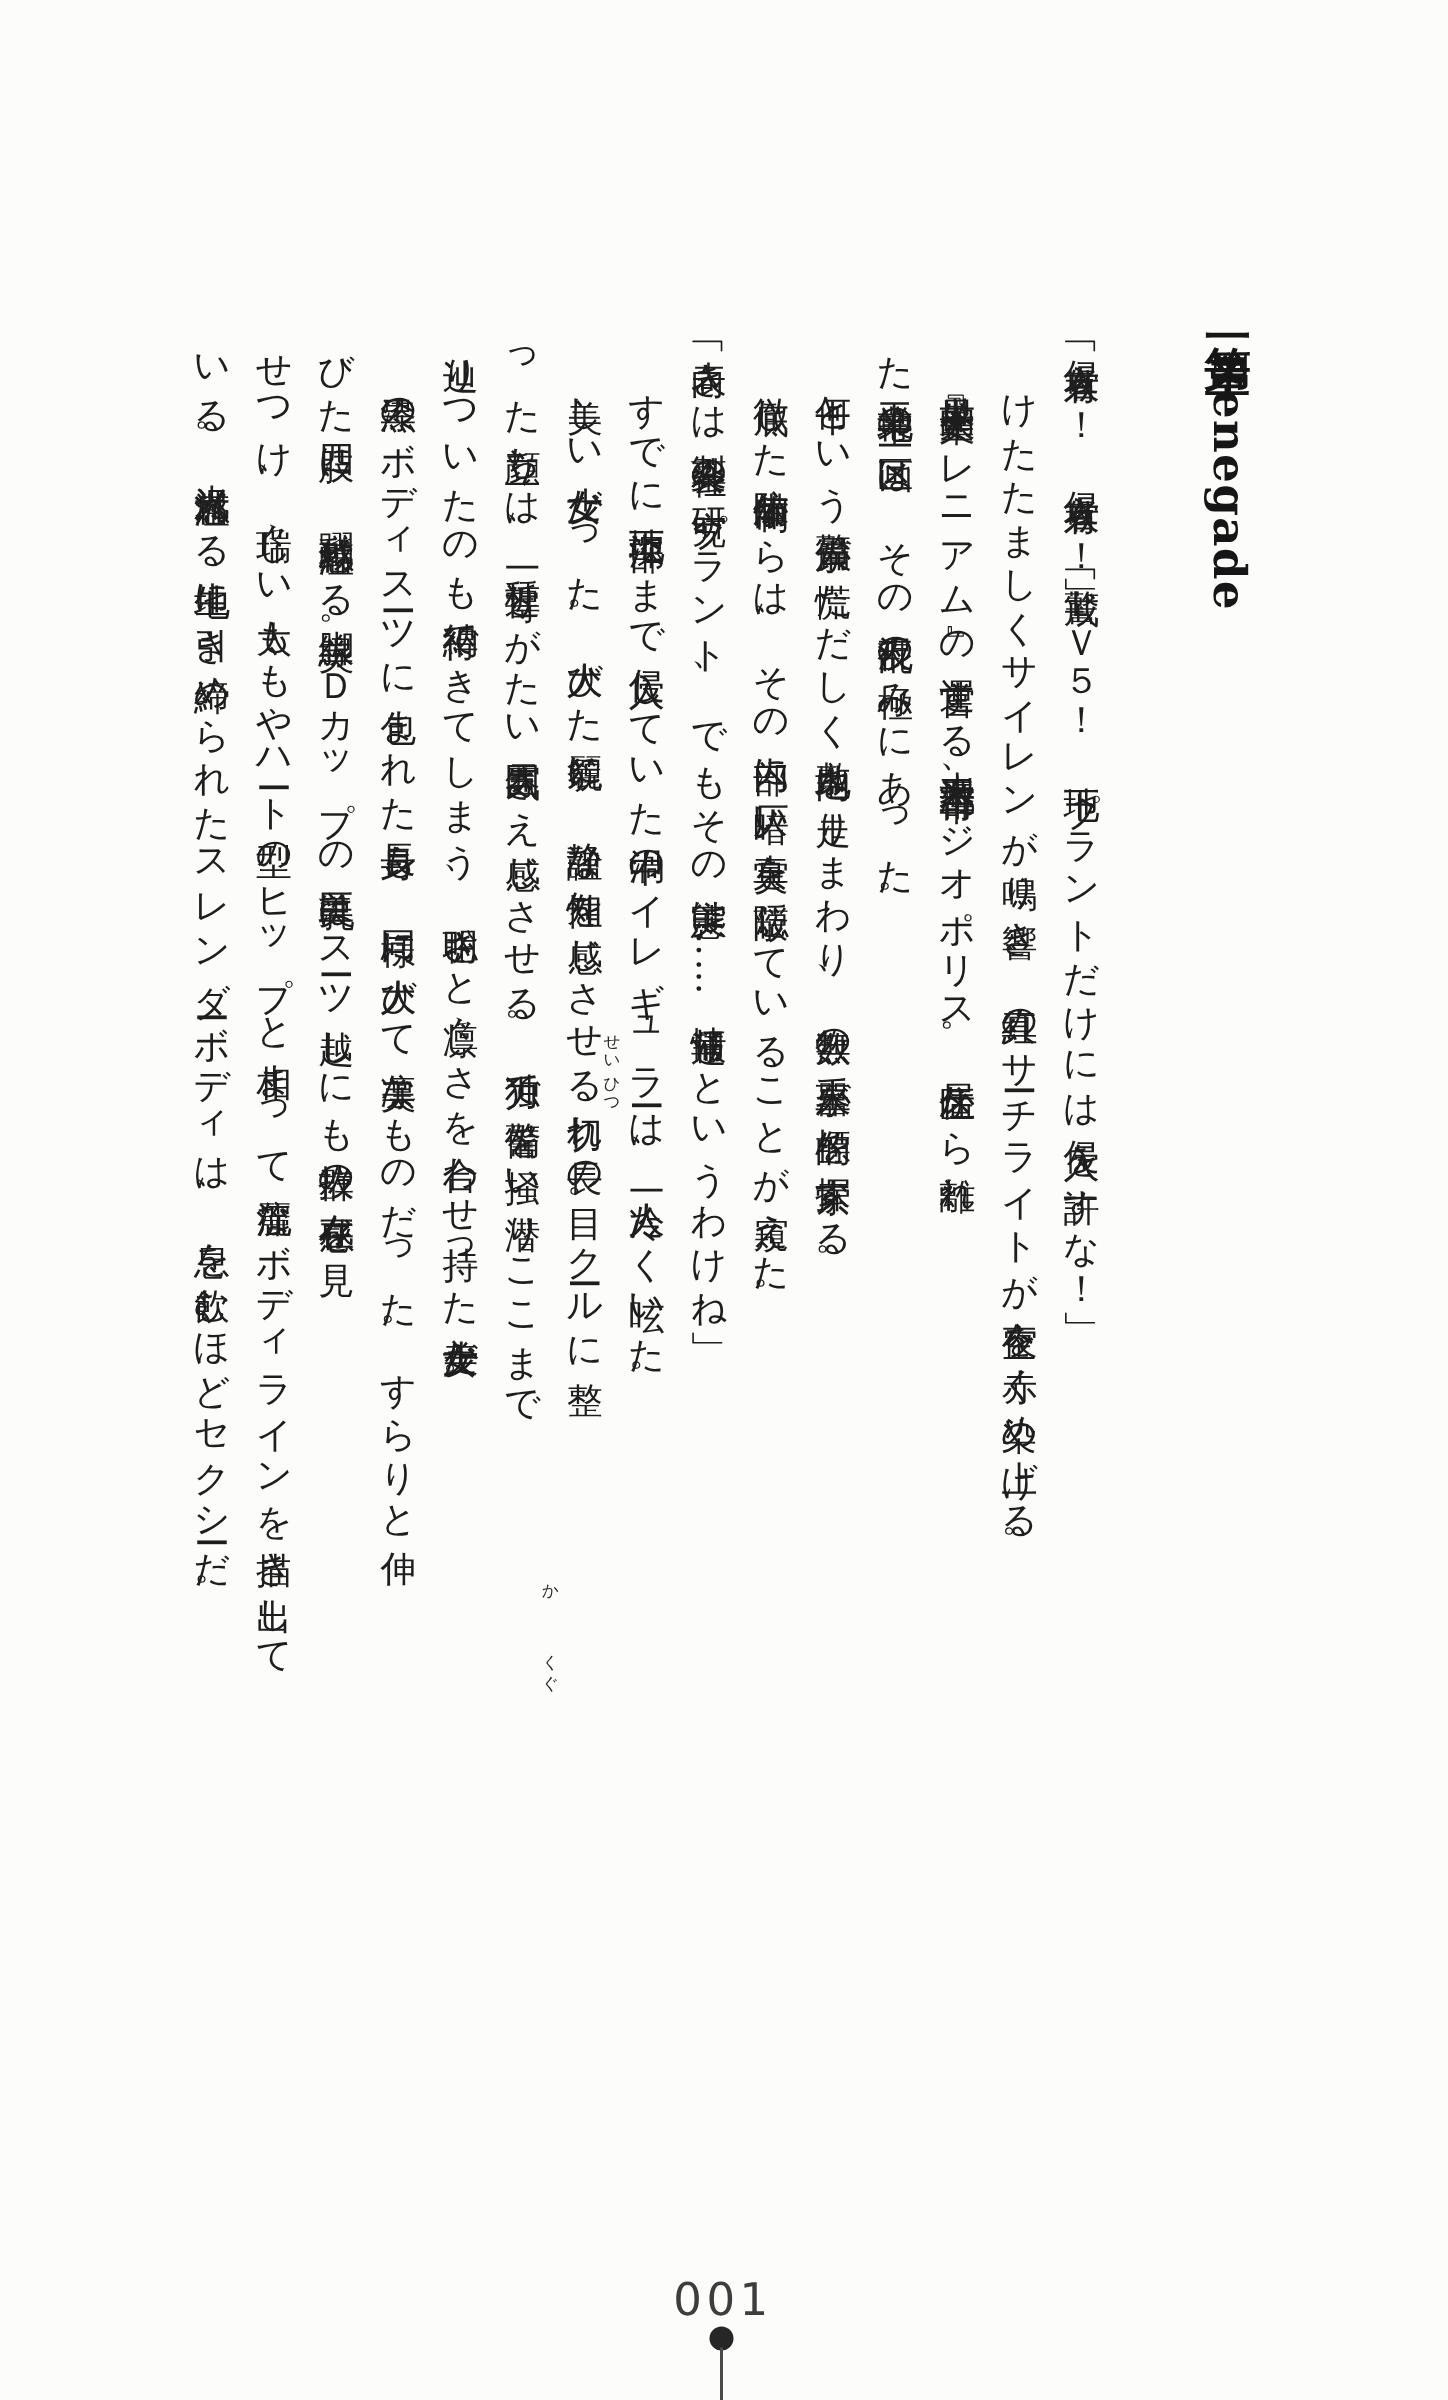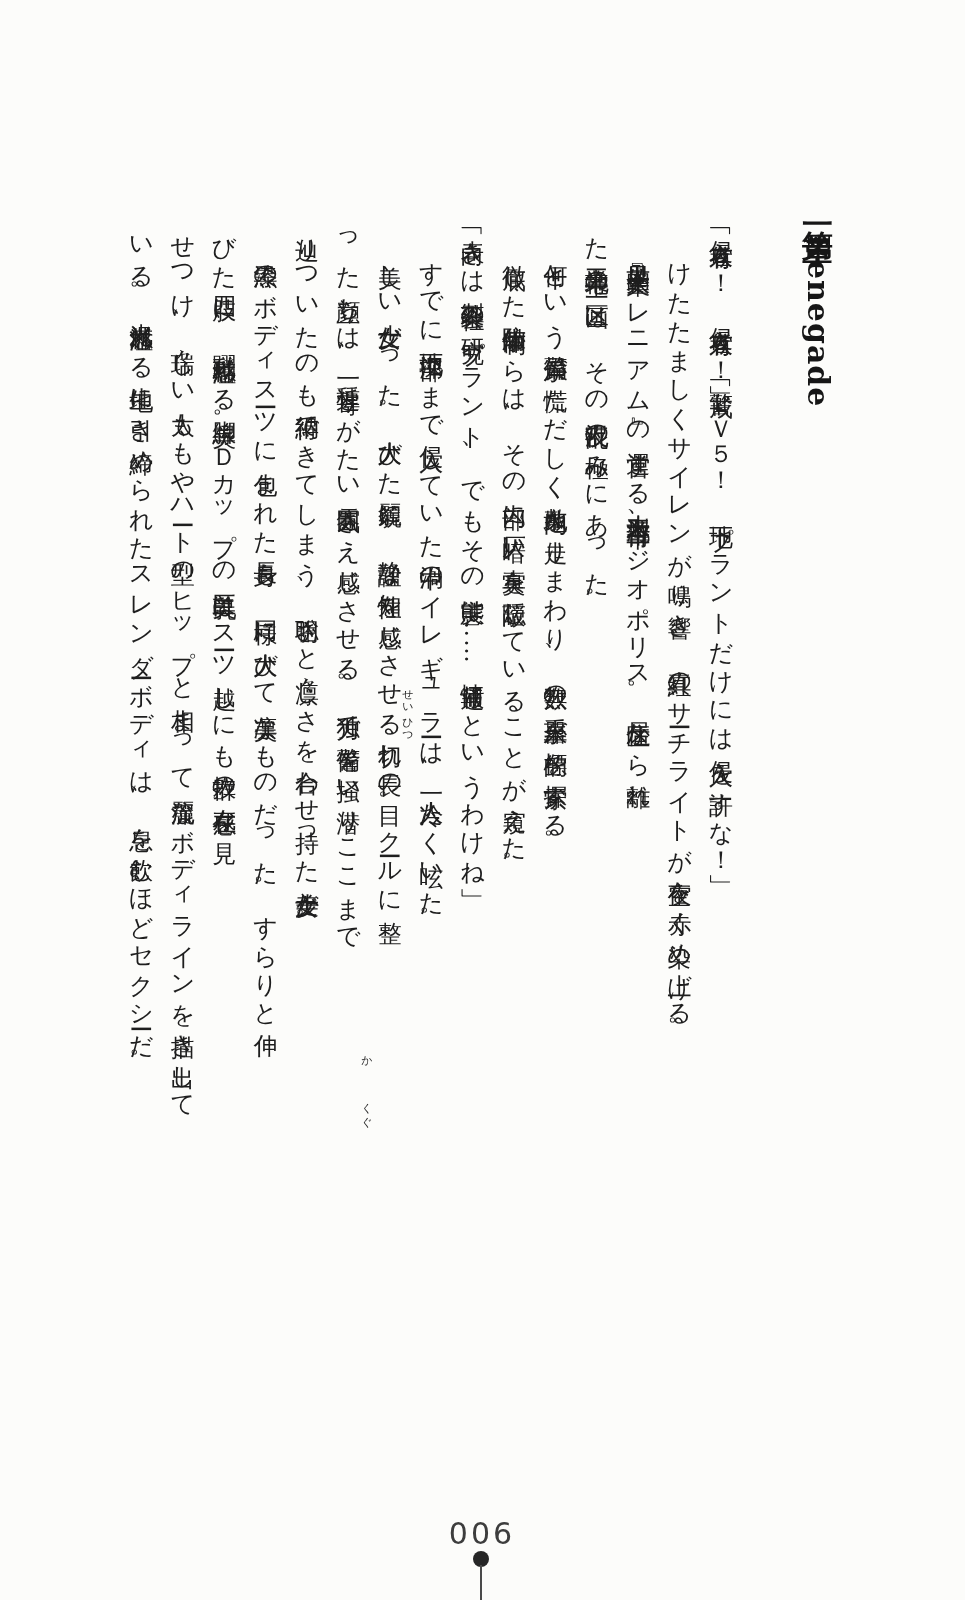--- a/index.html
+++ b/index.html
@@ -127,17 +127,17 @@
     <p>　漆黒のボディスーツに包まれた長身も、同様に大人びて凛美なものだった。すらりと伸
 びた四肢に、躍動感溢れる脚線美。Ｄカップの美巨乳はスーツ越しにも抜群の存在感を見
 せつけ、瑞々しい太ももやハート型のヒップと相まって流麗なボディラインを描き出して
 いる。光沢感溢れる生地に引き締められたスレンダーボディは、息を飲むほどセクシーだ。</p>
 
     <span class="furi furi-seihitsu">せいひつ</span>
     <span class="furi furi-ka">か</span>
     <span class="furi furi-kugu">くぐ</span>
   </div>
 
-  <div class="page-number">006</div>
+  <div class="page-number">001</div>
   <div class="footer-dot"></div>
   <div class="footer-line"></div>
 
 </div>
 
 </body></html>

